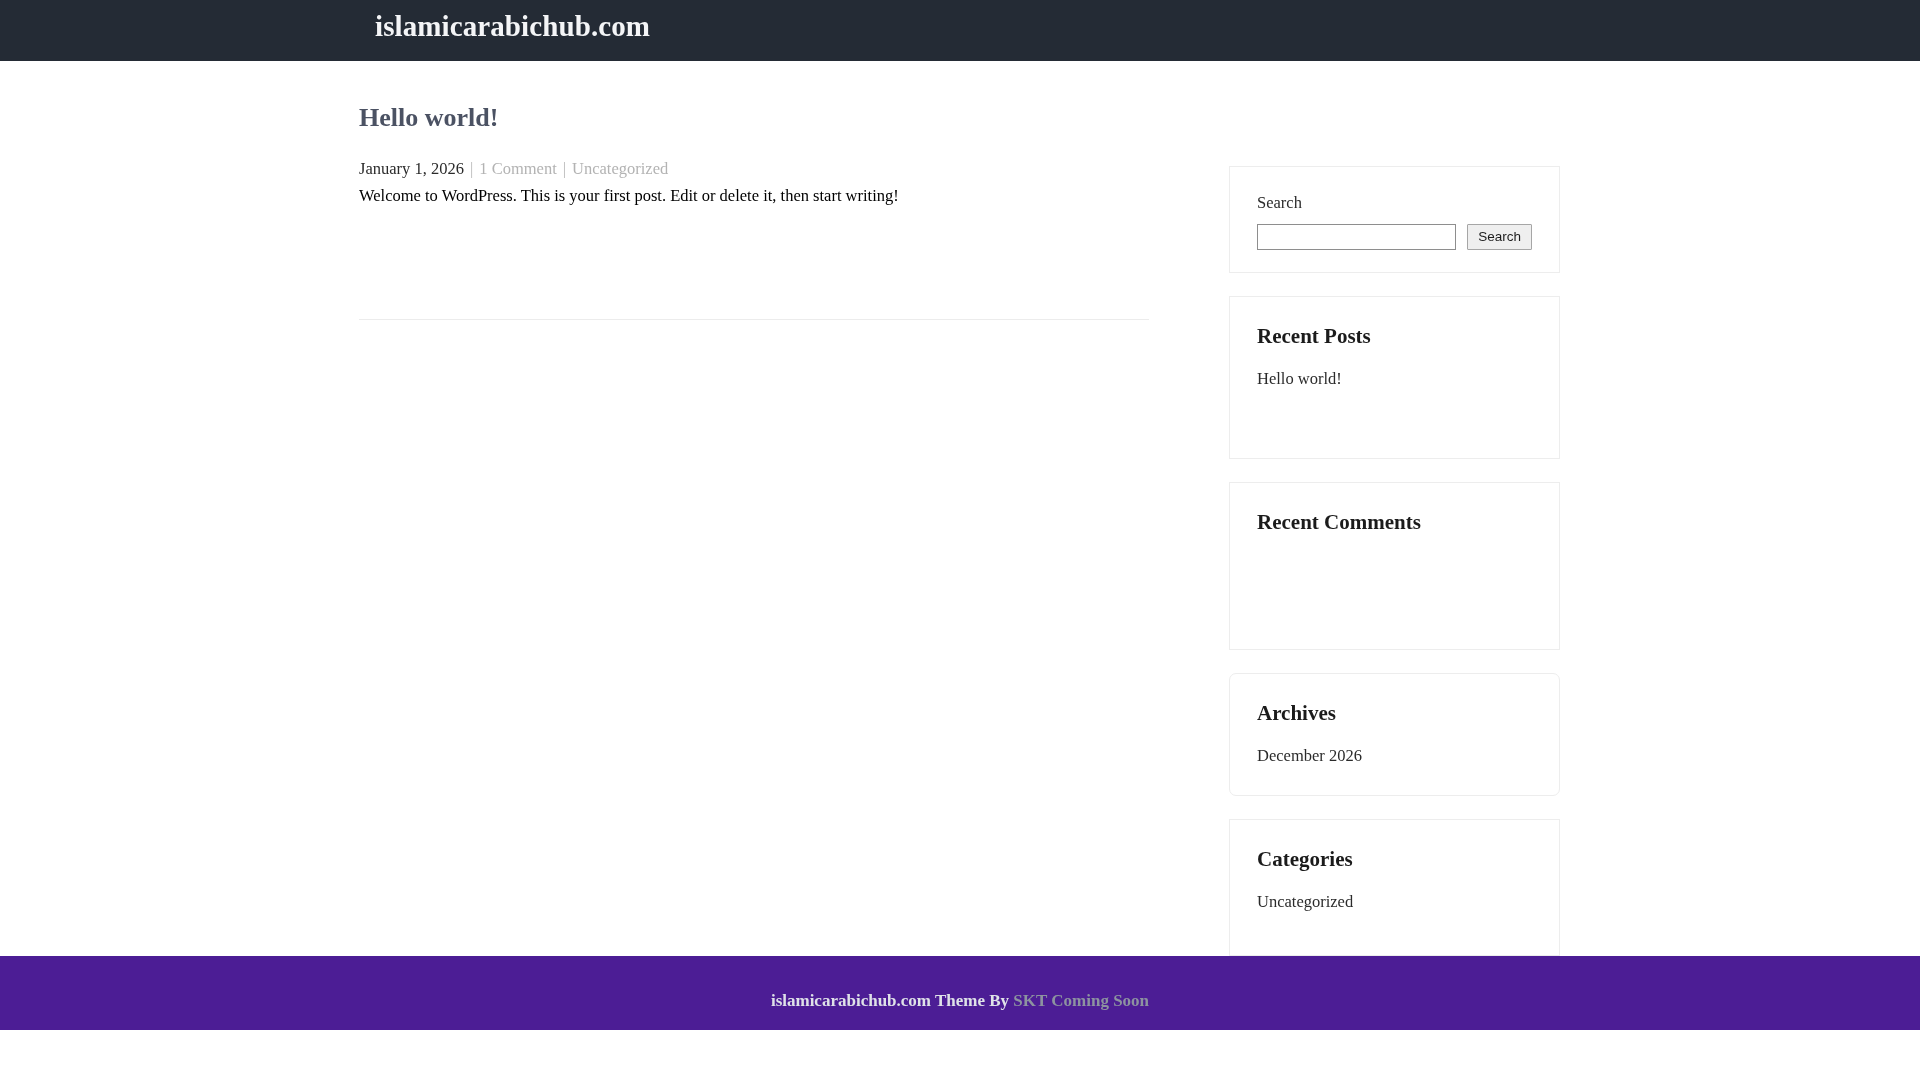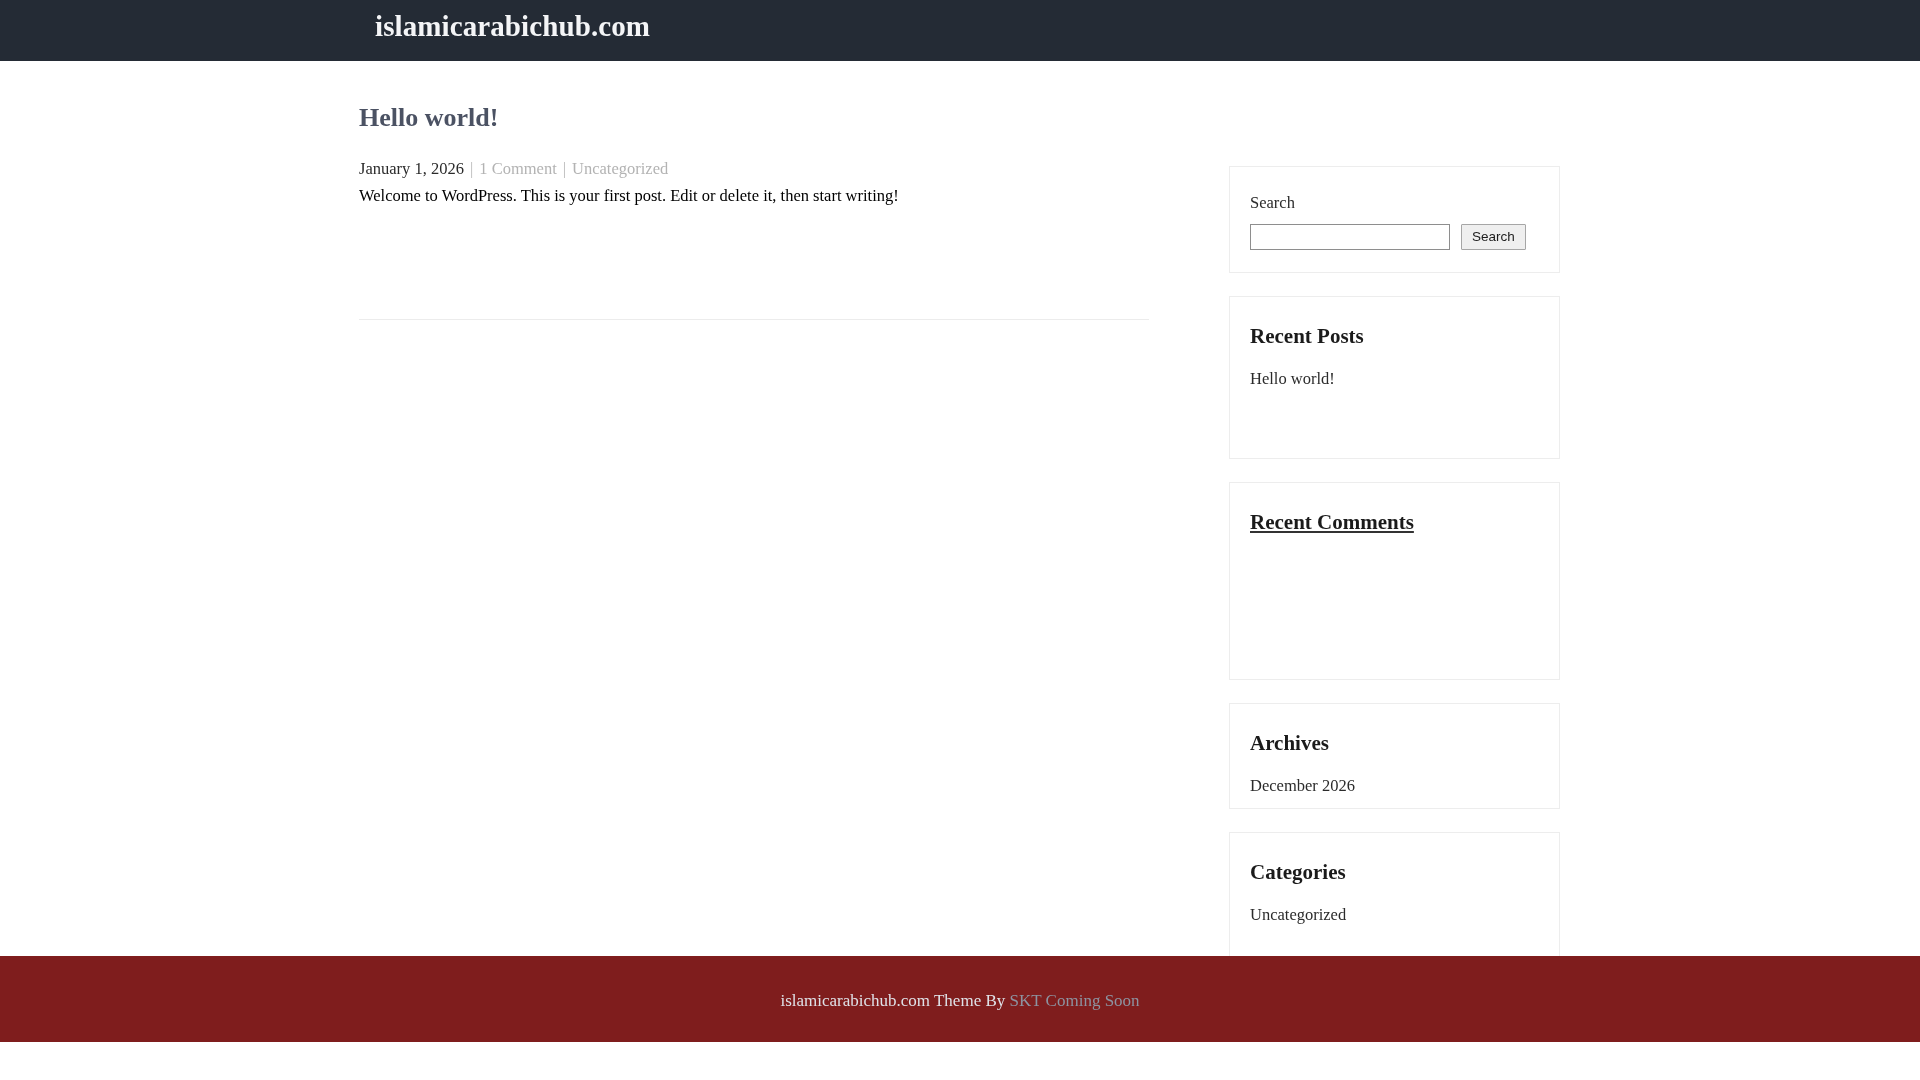--- a/index.html
+++ b/index.html
@@ -97,21 +97,21 @@
     position: absolute;
     left: 1229px;
     top: 105px;
     width: 330px;
   }
   .widget {
     border: 1px solid #ededed;
     background: #ffffff;
     box-sizing: border-box;
     width: 331px;
-    padding: 26px 27px 26px 20px;
+    padding: 26px 27px 26px 27px;
     margin-bottom: 23px;
   }
   .widget-title {
     margin: 0 0 18px 0;
     font-family: "Liberation Serif", "DejaVu Serif", serif;
     font-weight: 700;
     font-size: 21px;
     line-height: 26px;
     color: #1b1b1b;
   }
@@ -172,32 +172,33 @@
     font-size: 13.5px;
     line-height: 24px;
     color: #1d1d1d;
     cursor: pointer;
     border-radius: 1px;
   }
 
   
   .w-search   { height: 107px; }
   .w-recent   { height: 163px; }
-  .w-comments { height: 198px; text-decoration: underline; }
-  .w-archives { height: 106px; }
+  .w-comments { height: 168px; }
+  .w-archives { height: 123px; border-radius: 7px; }
   .w-categories { height: 137px; }
 
   
   .site-footer {
     position: absolute;
     left: 0;
     top: 895px;
     width: 1920px;
-    height: 86px;
-    background: #7f1d1d;
+    height: 74px;
+    background: #4c1d95;
+    font-weight: bold;
   }
   .footer-text {
     position: absolute;
     left: 0;
     top: 0;
     width: 1920px;
     text-align: center;
     margin-top: 33px;
     font-size: 17px;
     line-height: 24px;

